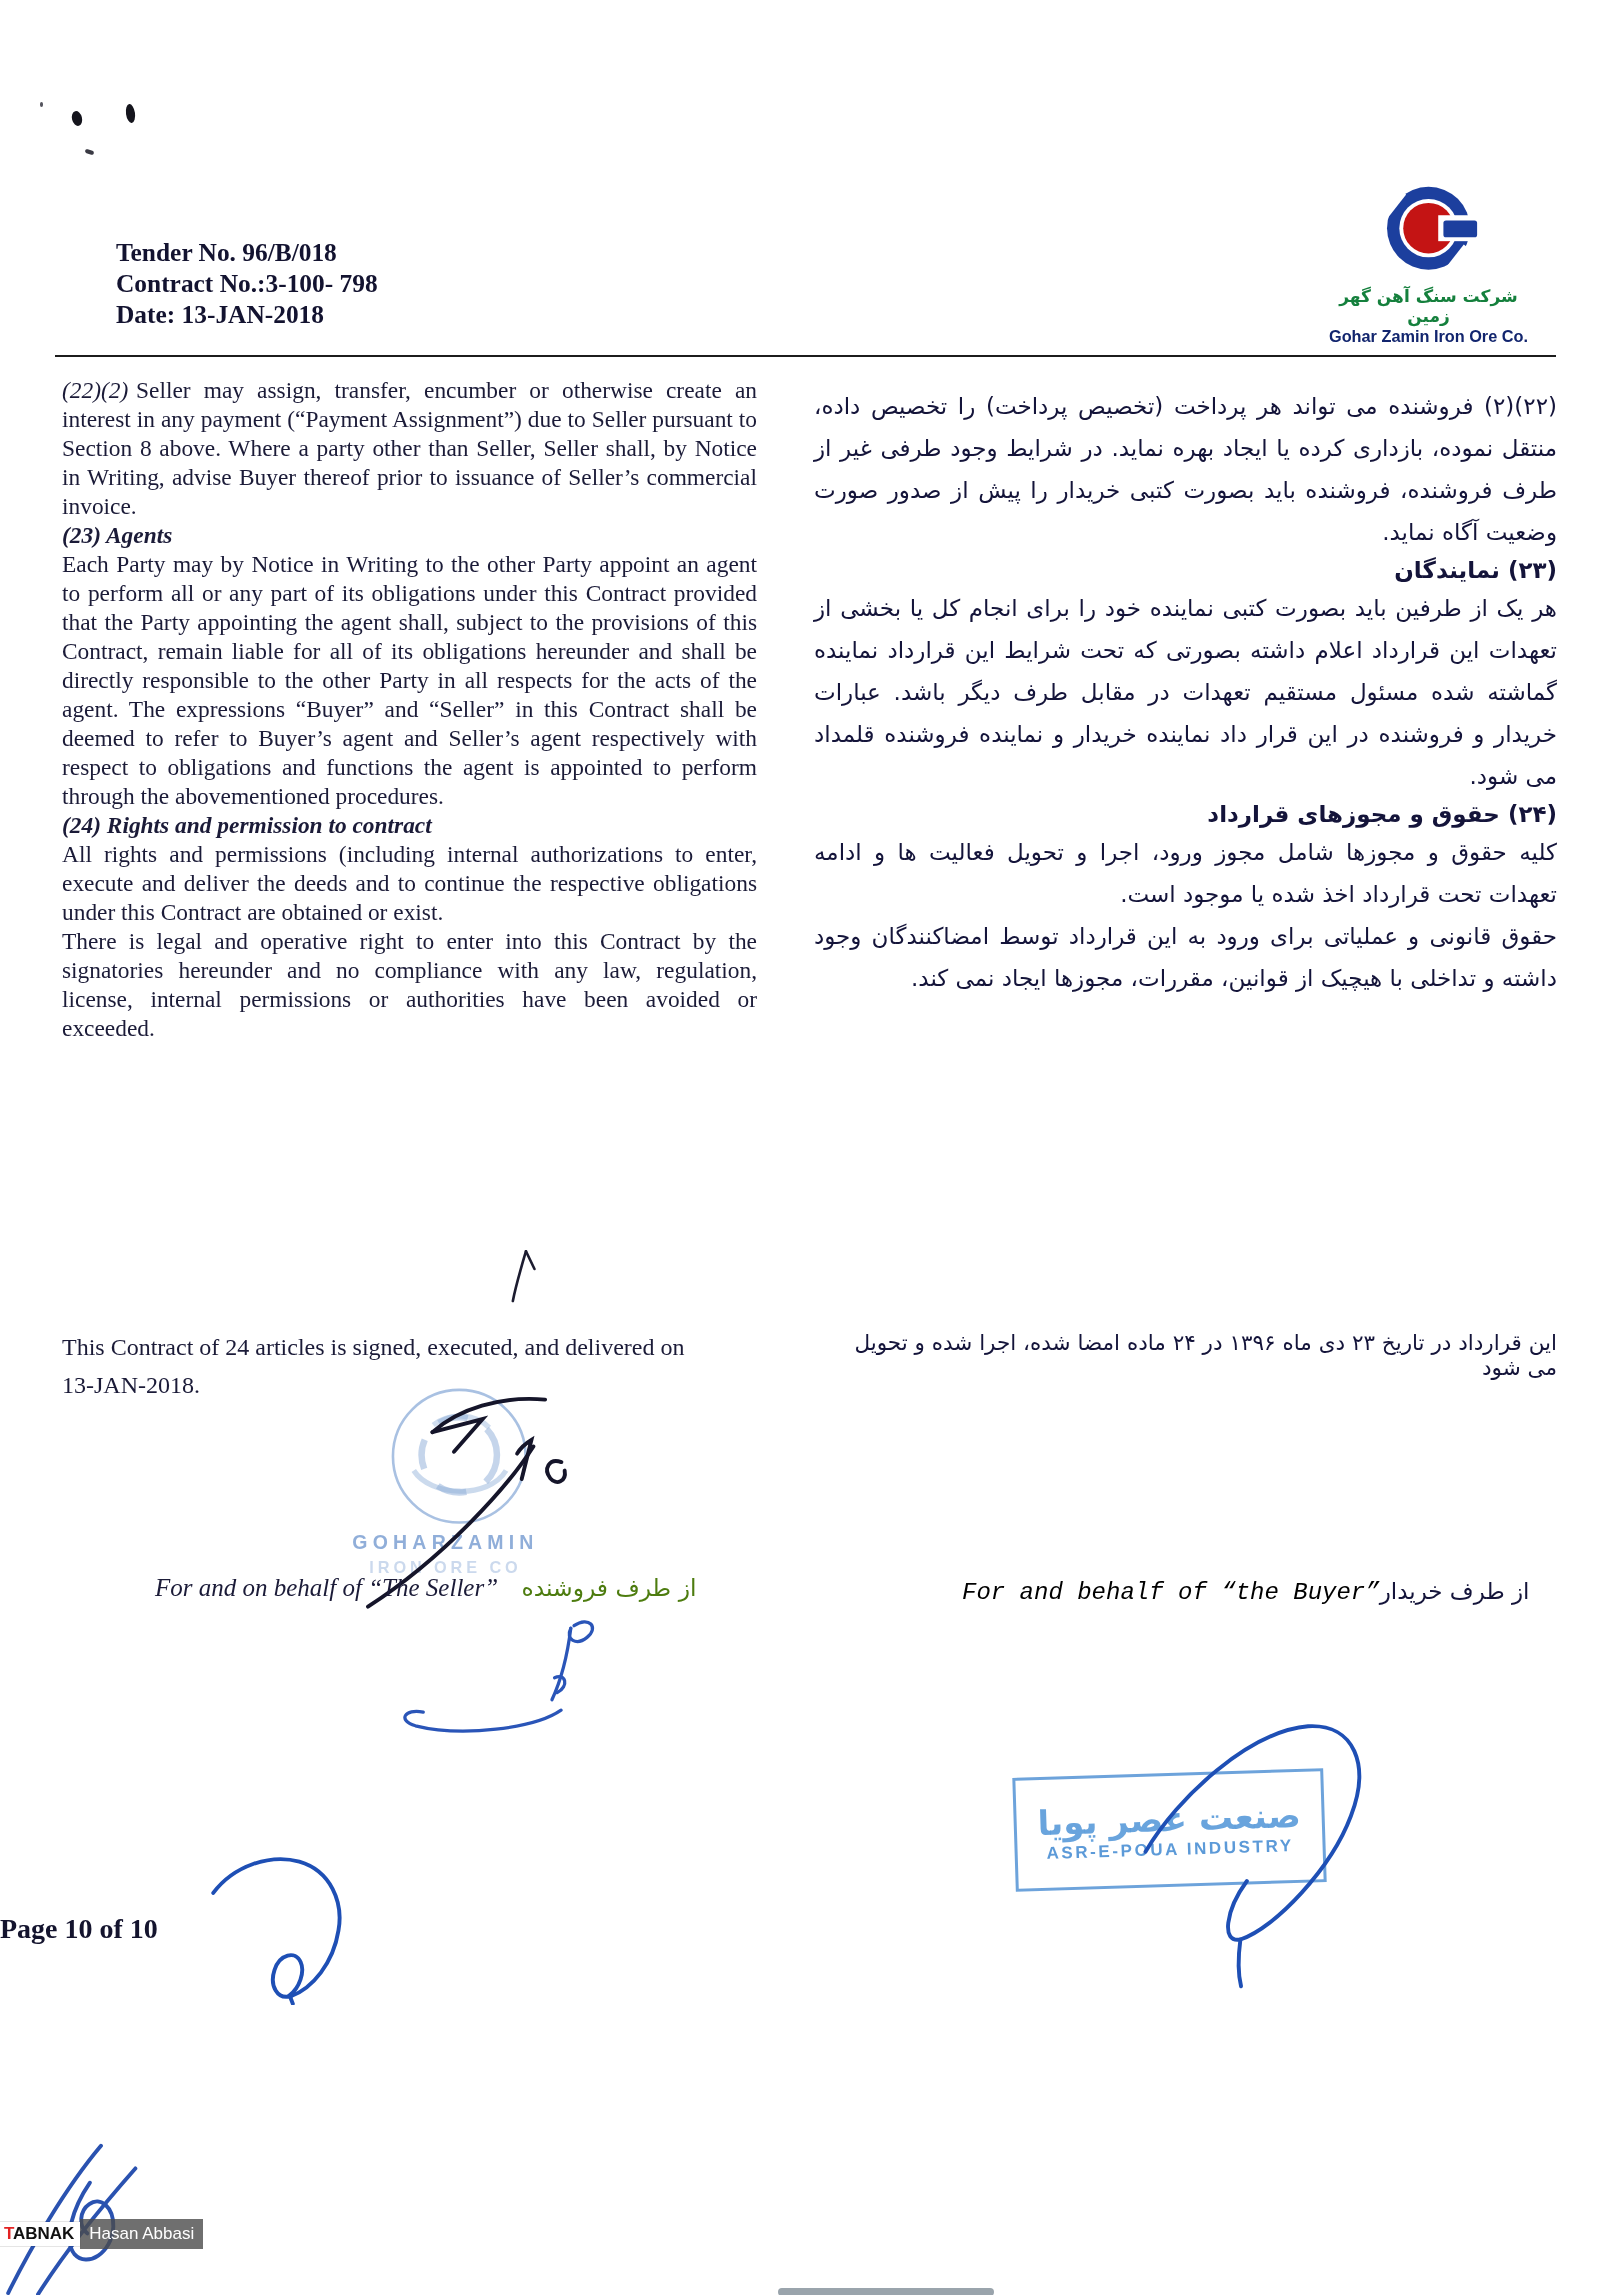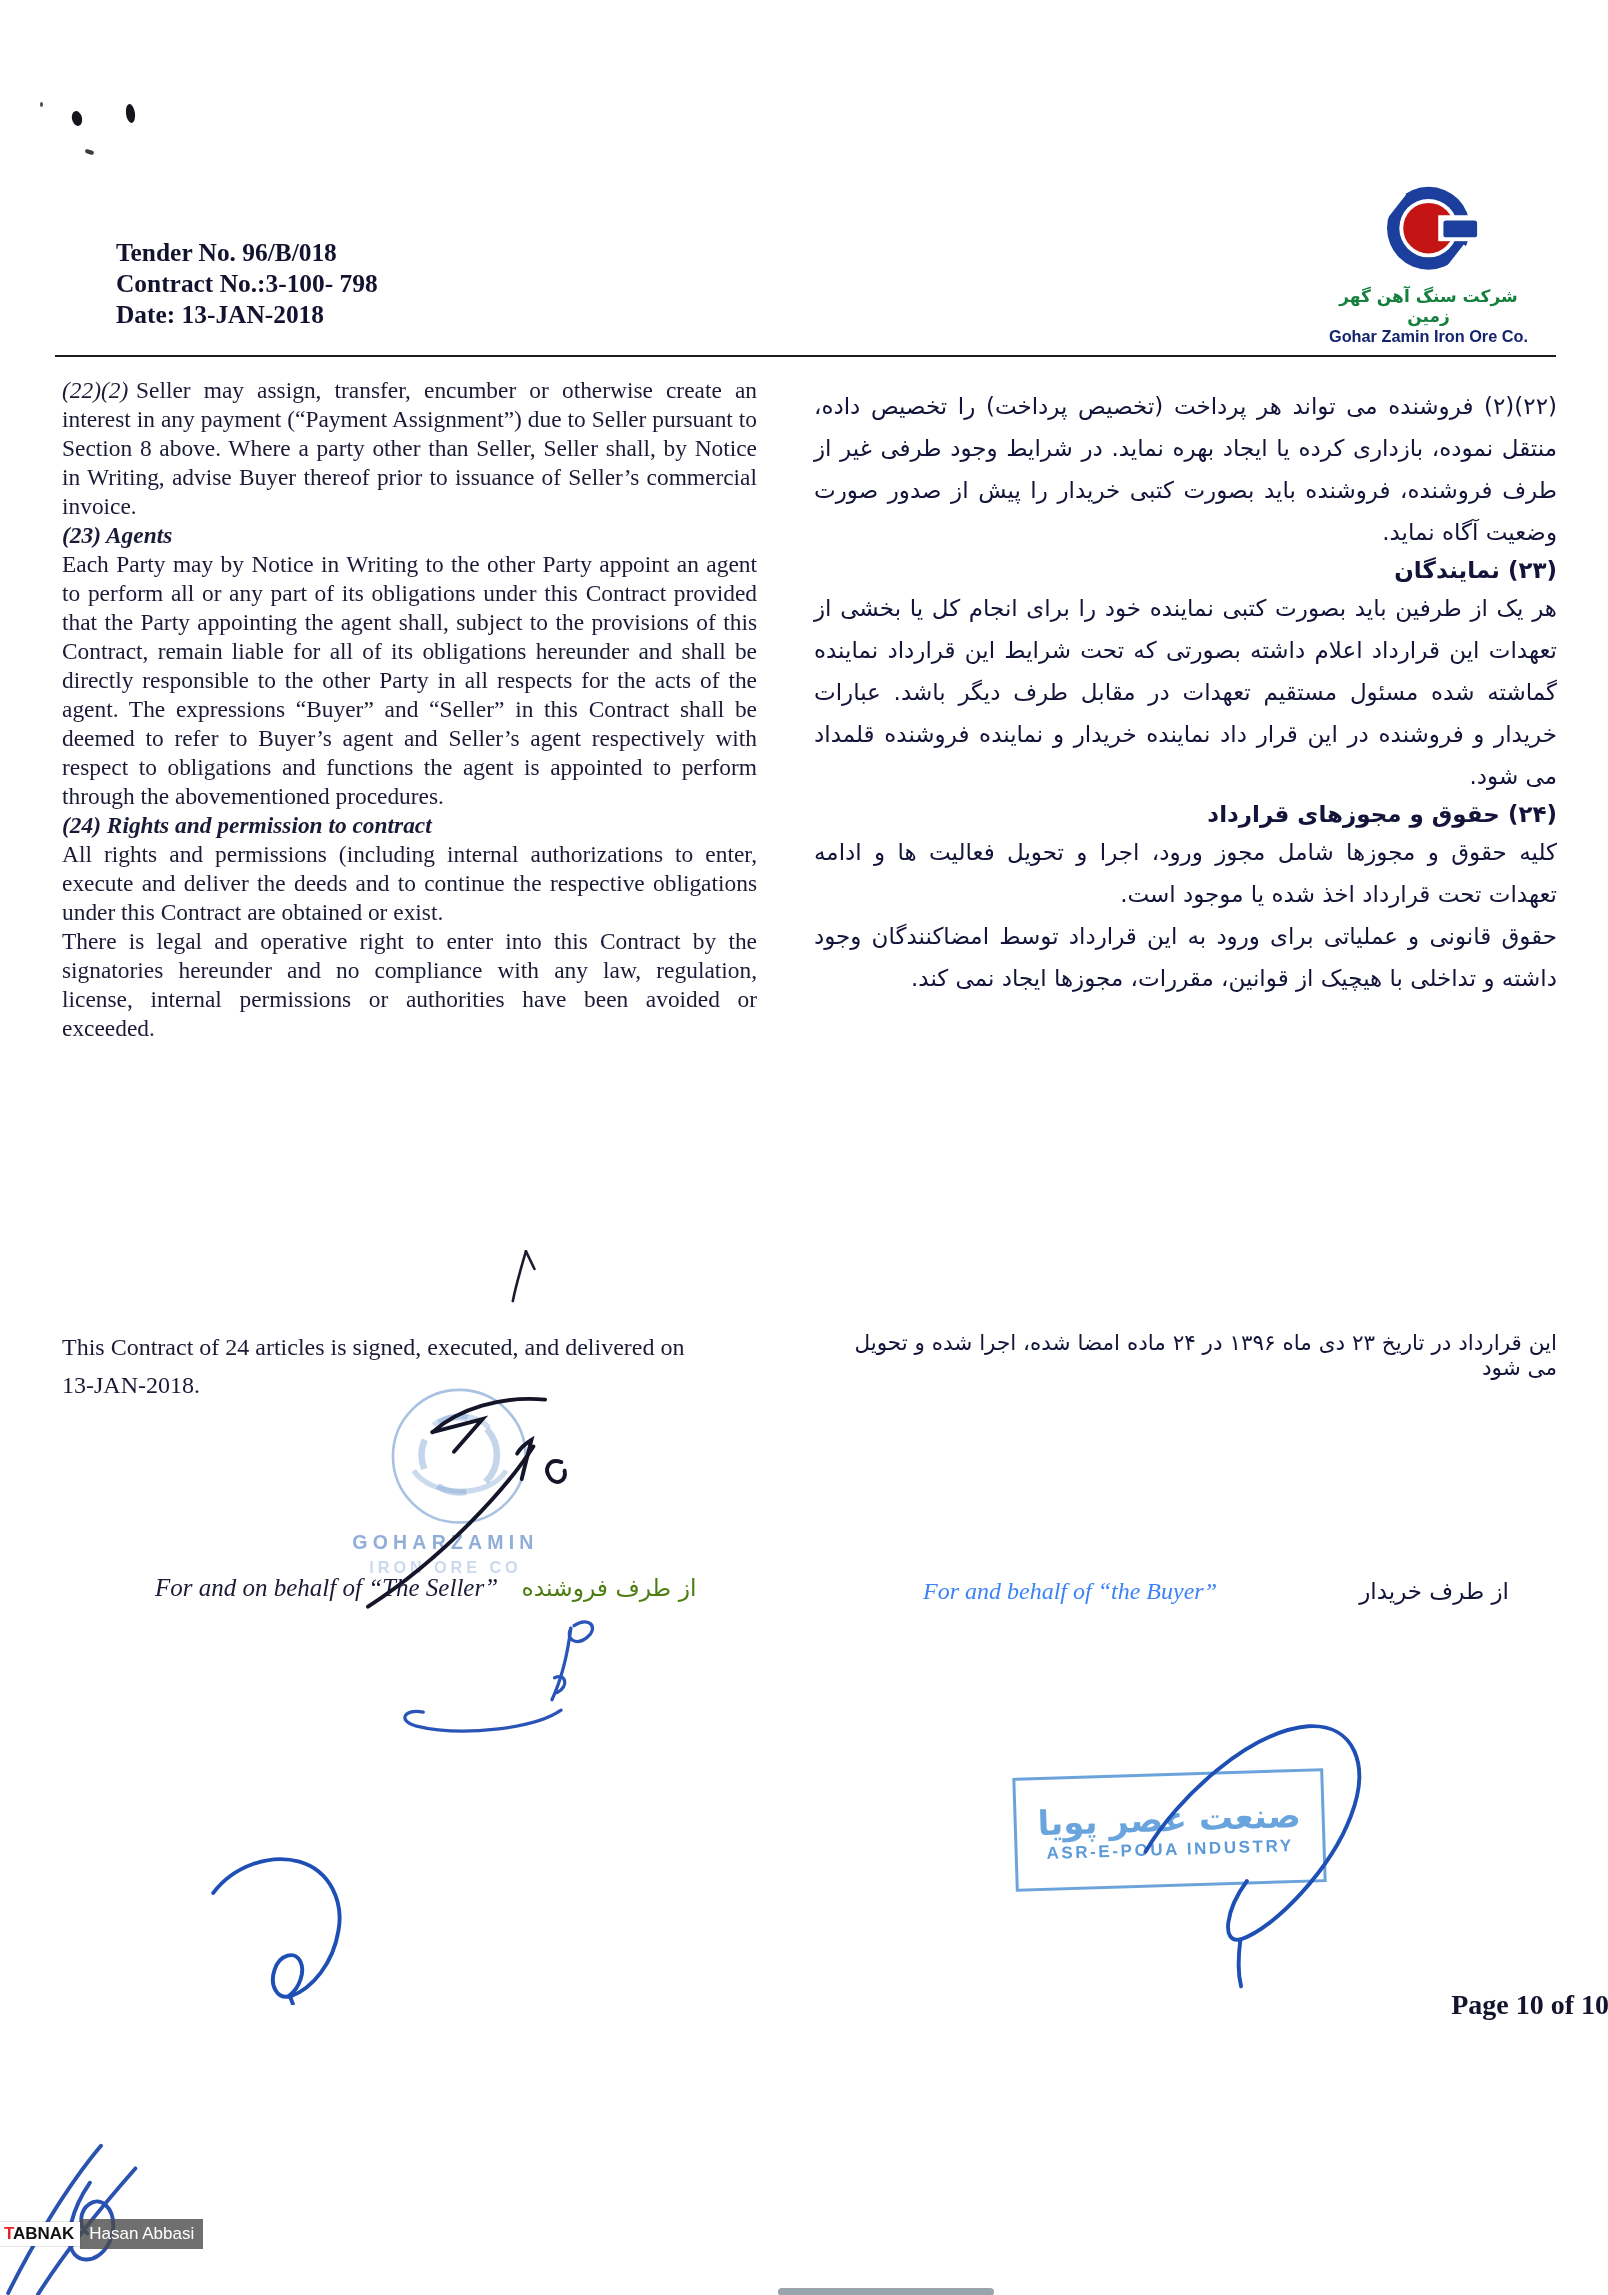--- a/index.html
+++ b/index.html
@@ -44,33 +44,33 @@
   .ghost-text{left:338px;top:1531px;width:215px;text-align:center;
               font-family:"Liberation Sans",sans-serif;font-weight:bold;font-size:19.5px;
               letter-spacing:5.2px;color:rgba(125,160,210,0.85);}
   .ghost-text2{left:338px;top:1558px;width:215px;text-align:center;
               font-family:"Liberation Sans",sans-serif;font-weight:bold;font-size:16.3px;
               letter-spacing:3.9px;color:rgba(125,160,210,0.4);}
   .row-seller{left:155px;top:1574px;display:flex;gap:23.4px;align-items:baseline;}
   .seller-en{font-style:italic;font-size:25px;color:#1b1b38;white-space:nowrap;}
   .seller-fa{font-family:"DejaVu Sans",sans-serif;font-size:23.4px;color:#4d7c0f;white-space:nowrap;}
   .row-buyer{left:923px;top:1578px;width:586px;display:flex;justify-content:space-between;align-items:baseline;}
-  .buyer-en{font-family:Liberation Serif, serif;font-style:italic;font-size:24px;color:#3b82f6;white-space:nowrap;}
+  .buyer-en{font-family:Liberation Mono, monospace;font-style:italic;font-size:24px;color:#000000;white-space:nowrap;margin-left:39px;}
   .buyer-fa{font-family:"DejaVu Sans",sans-serif;font-size:23px;color:#14143a;white-space:nowrap;}
 
   .buyer-stamp{left:1014px;top:1773px;width:305px;height:108px;transform:rotate(-1.8deg);
                border:3.3px solid rgba(72,140,210,0.8);display:flex;flex-direction:column;
                justify-content:center;align-items:center;gap:1.3px;background:rgba(255,255,255,0.0);}
   .buyer-stamp-fa{font-family:"DejaVu Sans",sans-serif;font-weight:bold;font-size:34px;
                   color:rgba(89,154,217,0.9);line-height:39px;}
   .buyer-stamp-en{font-family:"Liberation Sans",sans-serif;font-weight:bold;font-size:17px;
                   letter-spacing:2.6px;color:rgba(74,143,212,0.9);}
 
   
-  .pageno{left:0;right:0;top:1989px;text-align:right;font-weight:bold;font-size:28px;color:#14142e;}
+  .pageno{left:0;right:0;top:1913px;text-align:left;font-weight:bold;font-size:28px;color:#14142e;}
   .watermark{left:0;top:2219px;display:flex;align-items:center;
              font-family:"Liberation Sans",sans-serif;font-size:17px;line-height:22px;}
   .wm-brand{background:#ffffff;color:#111111;font-weight:bold;padding:0.7px 5.9px 0.7px 3.9px;
             box-shadow:0 0 0 0.7px rgba(0,0,0,0.15);}
   .wm-brand::first-letter{color:#e32222;}
   .wm-name{background:rgba(75,75,75,0.8);color:#ffffff;padding:4px 9px;}
   .gray-bar{left:778px;top:2288px;width:216px;height:7.8px;border-radius:3.9px;background:#9aa4ac;}
 
   svg{display:block;}
 </style>

